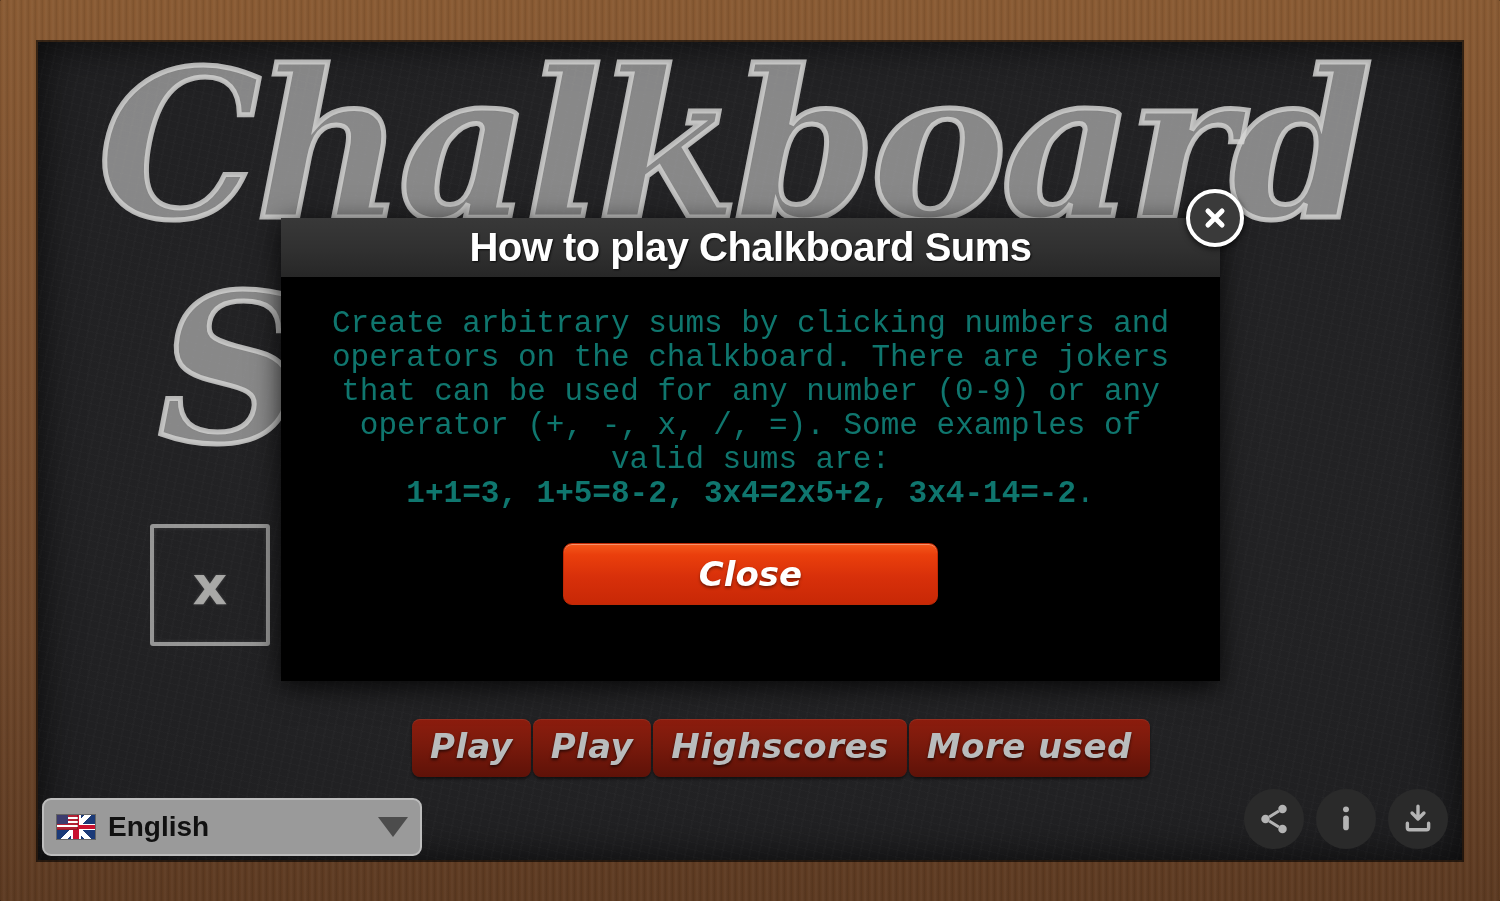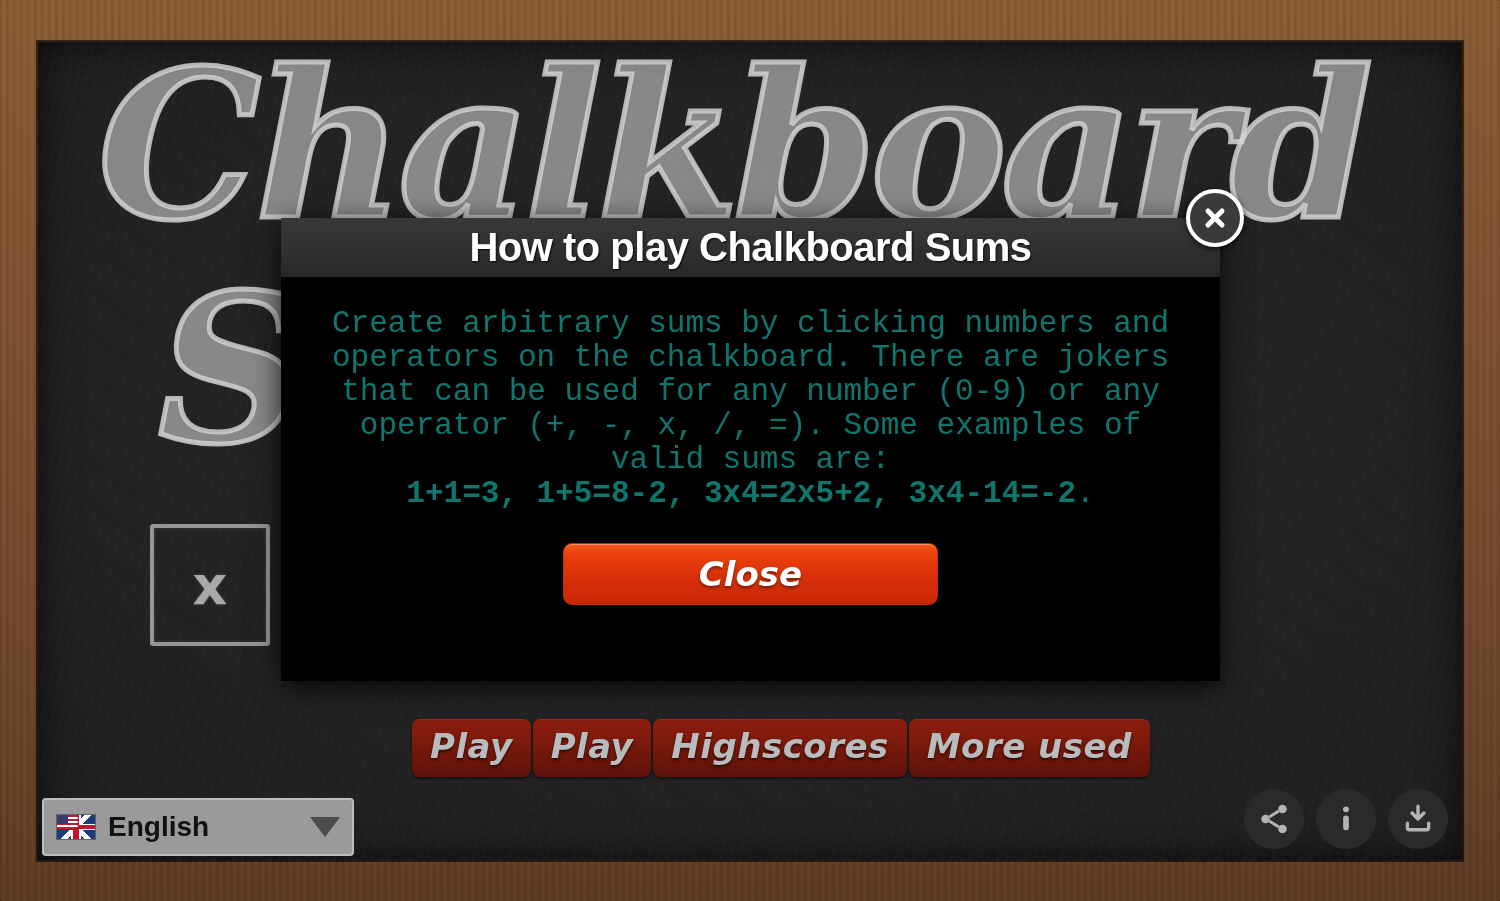--- a/index.html
+++ b/index.html
@@ -132,24 +132,24 @@
     line-height: 1;
     cursor: pointer;
     text-shadow: 0 2px 3px rgba(0,0,0,0.6);
     white-space: nowrap;
   }
 
   
   .lang-select {
     position: absolute;
     left: 42px; top: 798px;
-    width: 312px; height: 58px;
+    width: 380px; height: 58px;
     background: #9a9a9a;
     border: 2px solid #bdbdbd;
-    border-radius: 4px;
+    border-radius: 9px;
     display: flex;
     align-items: center;
     padding: 0 12px;
     cursor: pointer;
     z-index: 6;
   }
   .flag {
     width: 40px; height: 26px;
     margin-right: 12px;
     position: relative;

